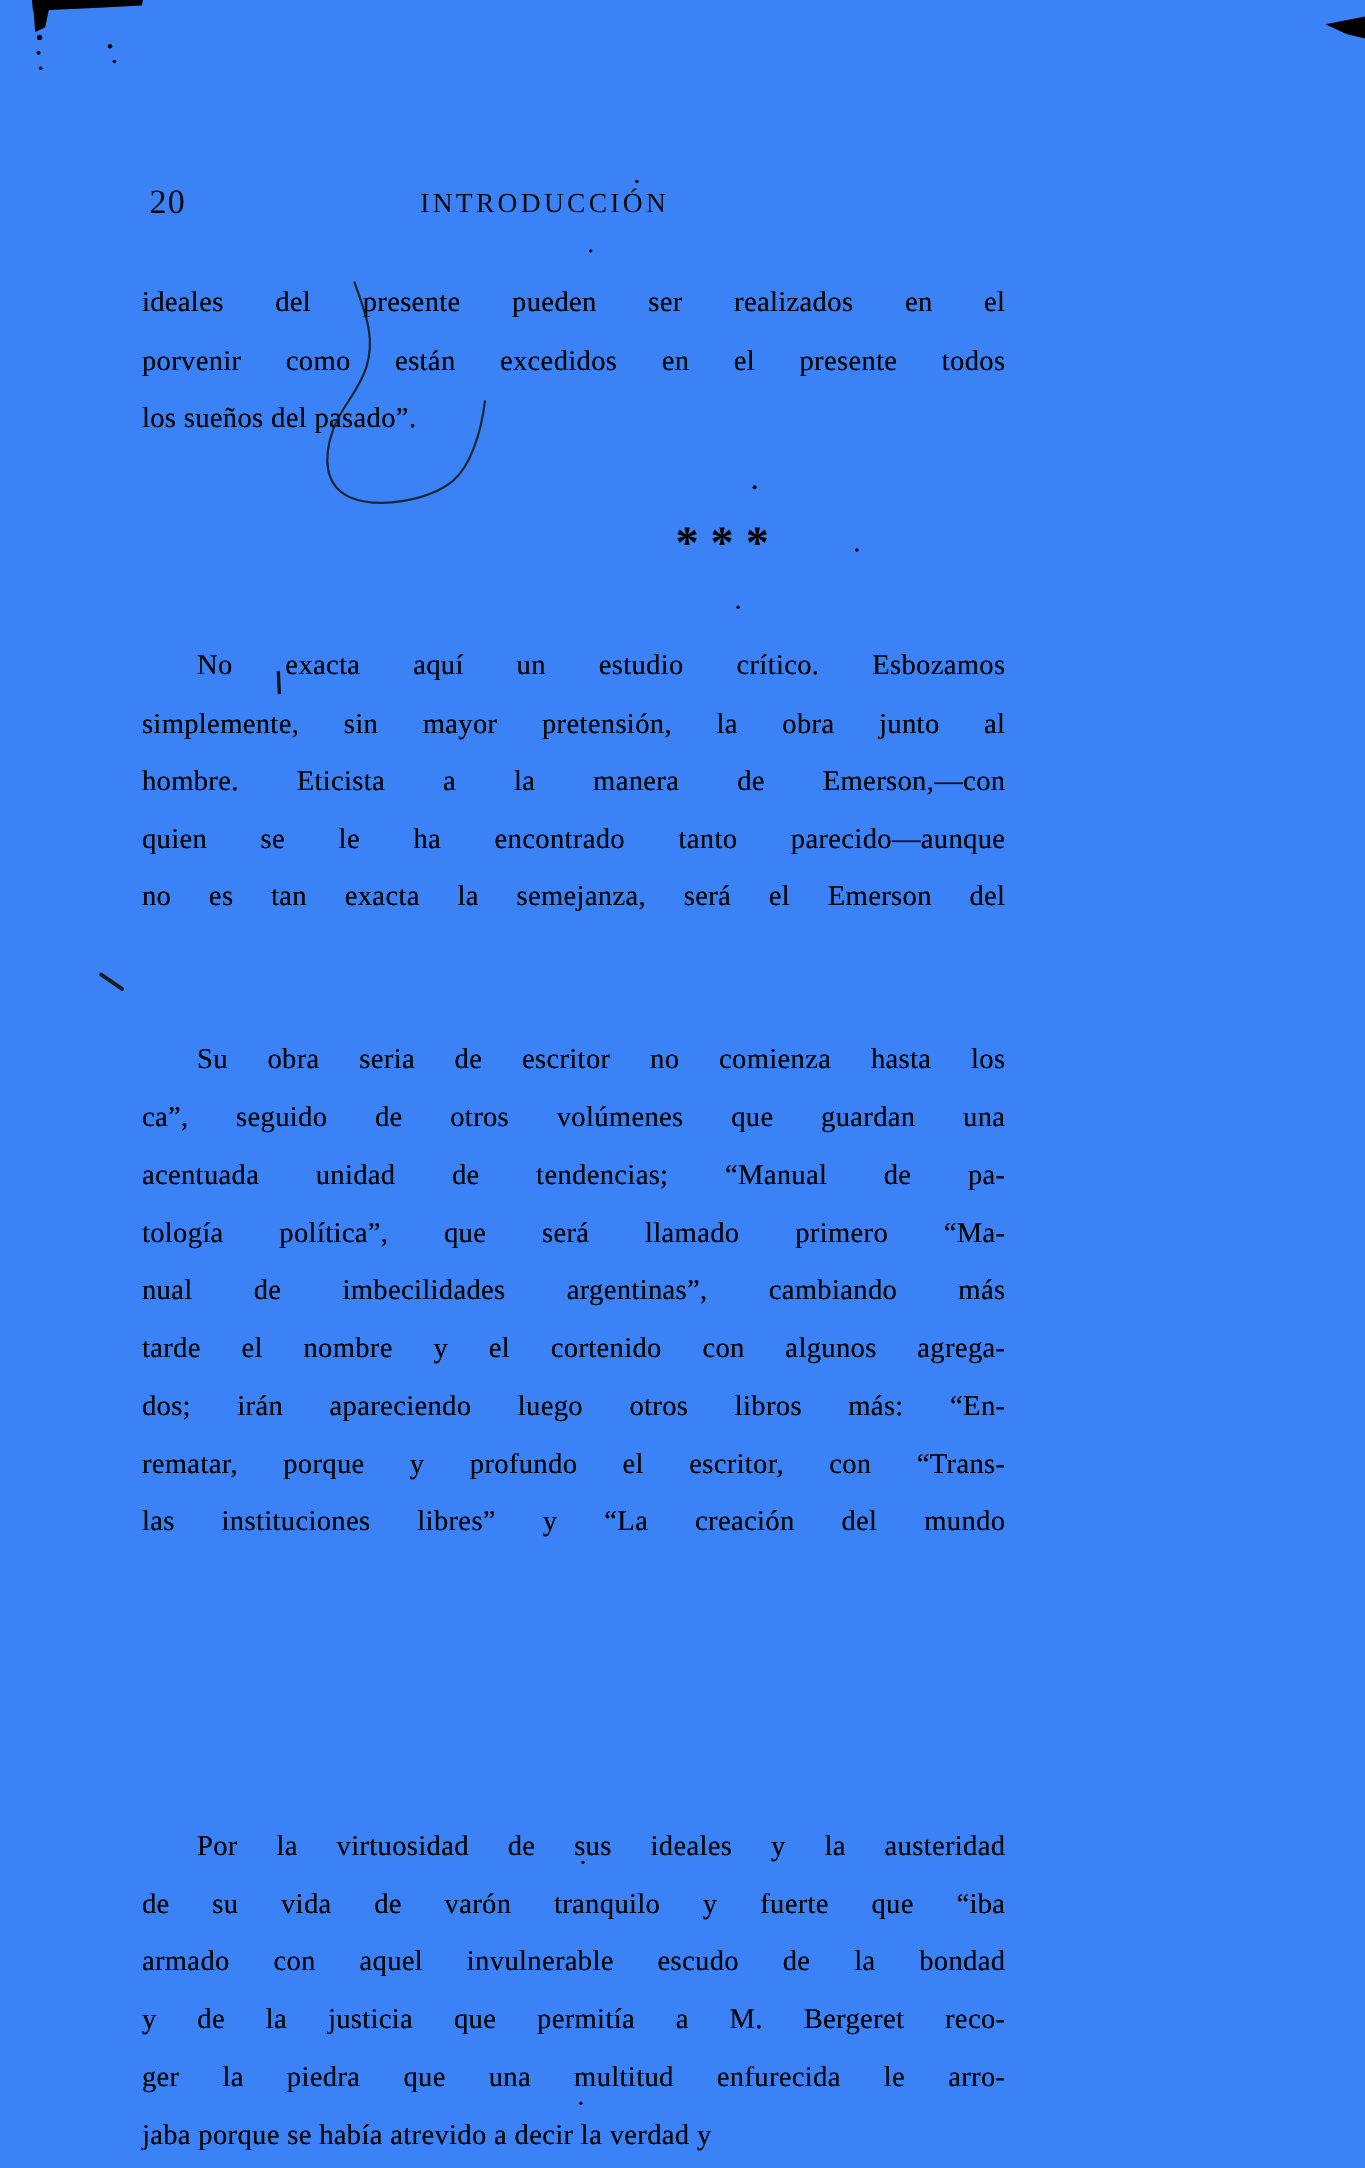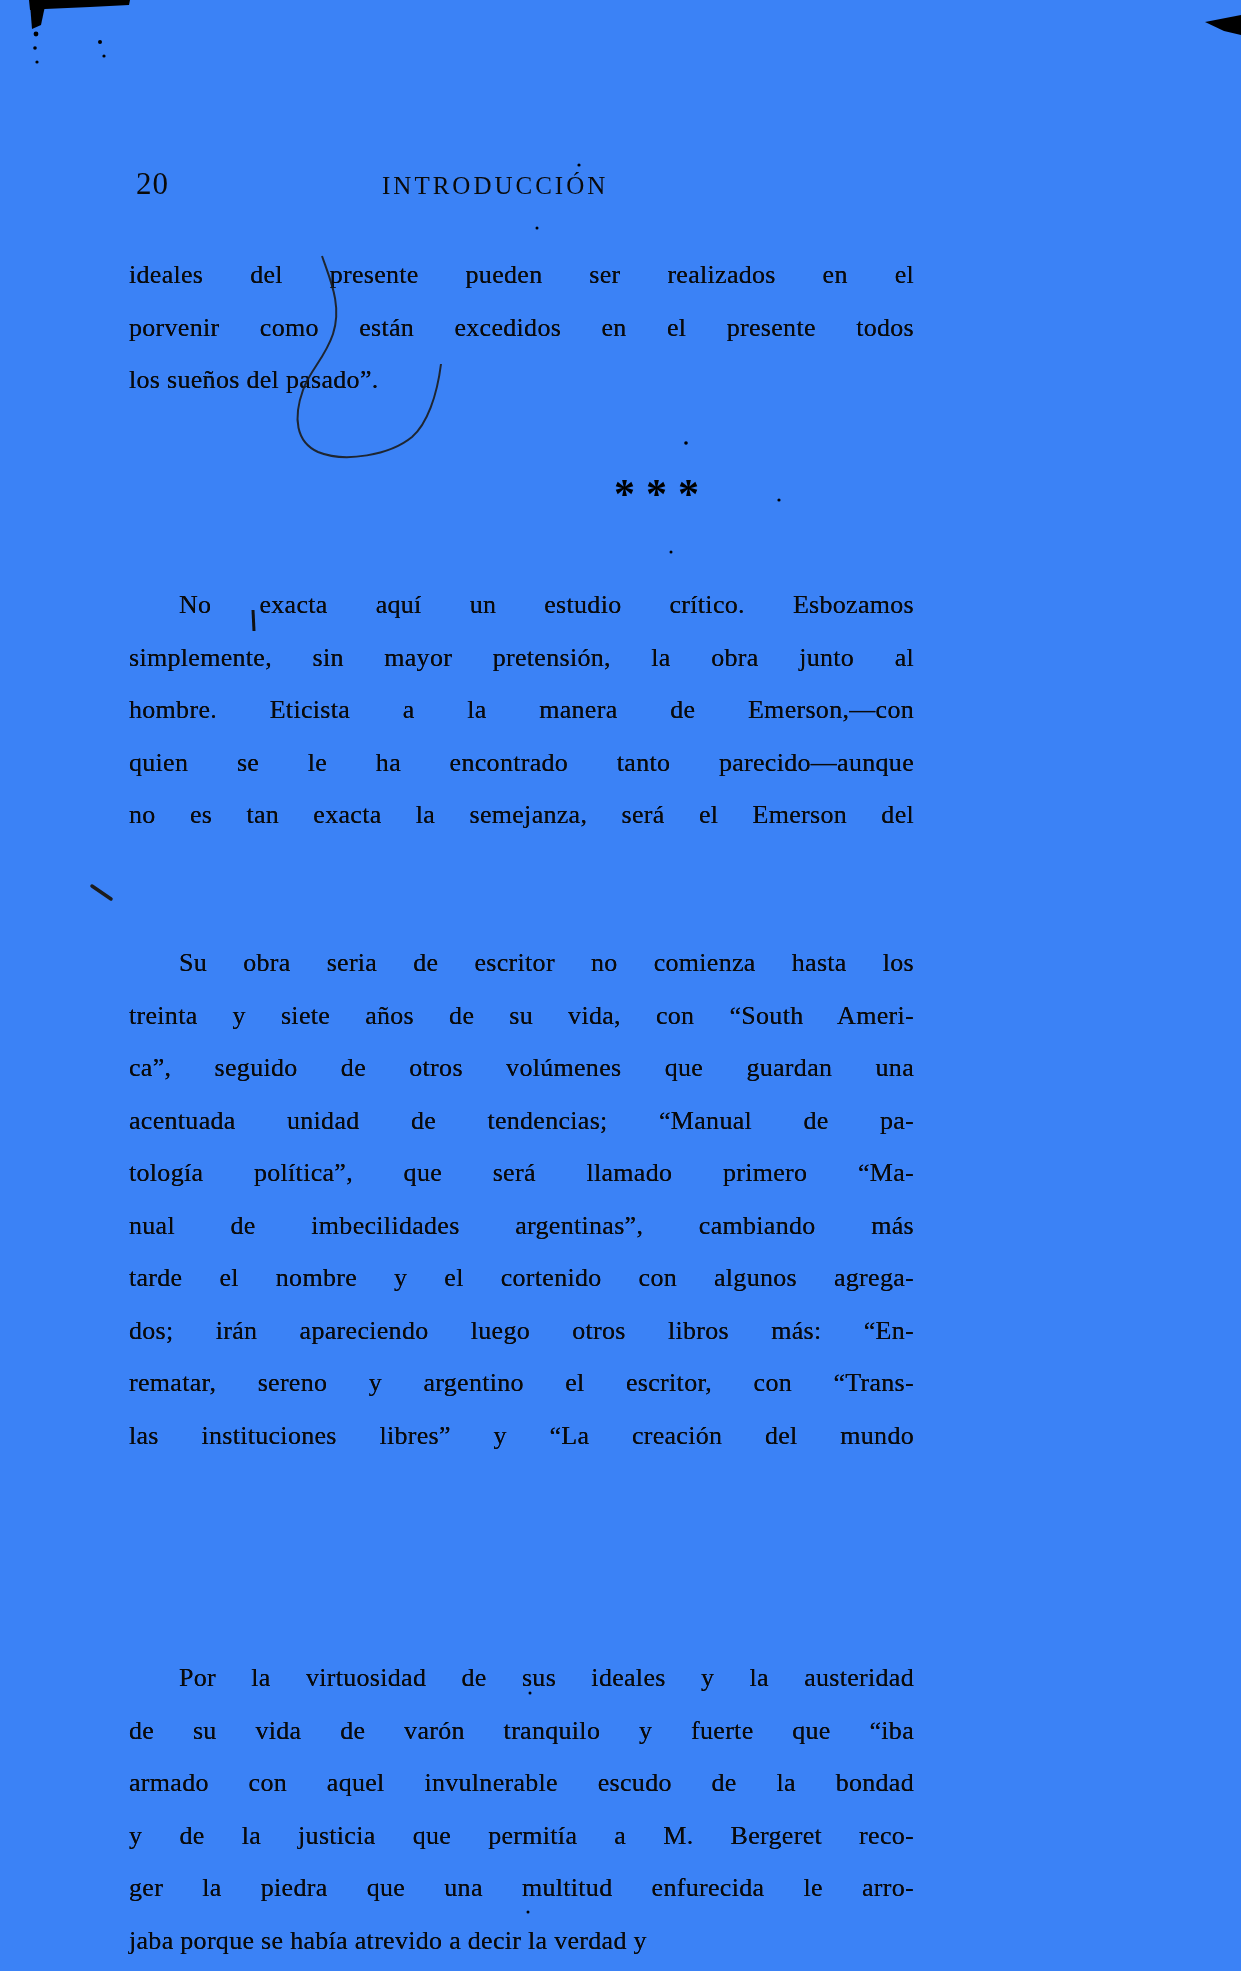--- a/index.html
+++ b/index.html
@@ -65,28 +65,27 @@
 
   <div class="para" id="para-2">
       <div class="line indent">No exacta aquí un estudio crítico. Esbozamos</div>
       <div class="line">simplemente, sin mayor pretensión, la obra junto al</div>
       <div class="line">hombre. Eticista a la manera de Emerson,—con</div>
       <div class="line">quien se le ha encontrado tanto parecido—aunque</div>
       <div class="line">no es tan exacta la semejanza, será el Emerson del</div>
     </div>
   <div class="para" id="para-3">
       <div class="line indent">Su obra seria de escritor no comienza hasta los</div>
-      <div class="line">treinta y siete años de su vida, con “South Ameri-</div>
       <div class="line">ca”, seguido de otros volúmenes que guardan una</div>
       <div class="line">acentuada unidad de tendencias; “Manual de pa-</div>
       <div class="line">tología política”, que será llamado primero “Ma-</div>
       <div class="line">nual de imbecilidades argentinas”, cambiando más</div>
       <div class="line">tarde el nombre y el cortenido con algunos agrega-</div>
       <div class="line">dos; irán apareciendo luego otros libros más: “En-</div>
-      <div class="line">rematar, sereno y argentino el escritor, con “Trans-</div>
+      <div class="line">rematar, porque y profundo el escritor, con “Trans-</div>
       <div class="line">las instituciones libres” y “La creación del mundo</div>
     </div>
   <div class="para" id="para-4">
       <div class="line indent">Por la virtuosidad de sus ideales y la austeridad</div>
       <div class="line">de su vida de varón tranquilo y fuerte que “iba</div>
       <div class="line">armado con aquel invulnerable escudo de la bondad</div>
       <div class="line">y de la justicia que permitía a M. Bergeret reco-</div>
       <div class="line">ger la piedra que una multitud enfurecida le arro-</div>
       <div class="line last">jaba porque se había atrevido a decir la verdad y</div>
     </div>

